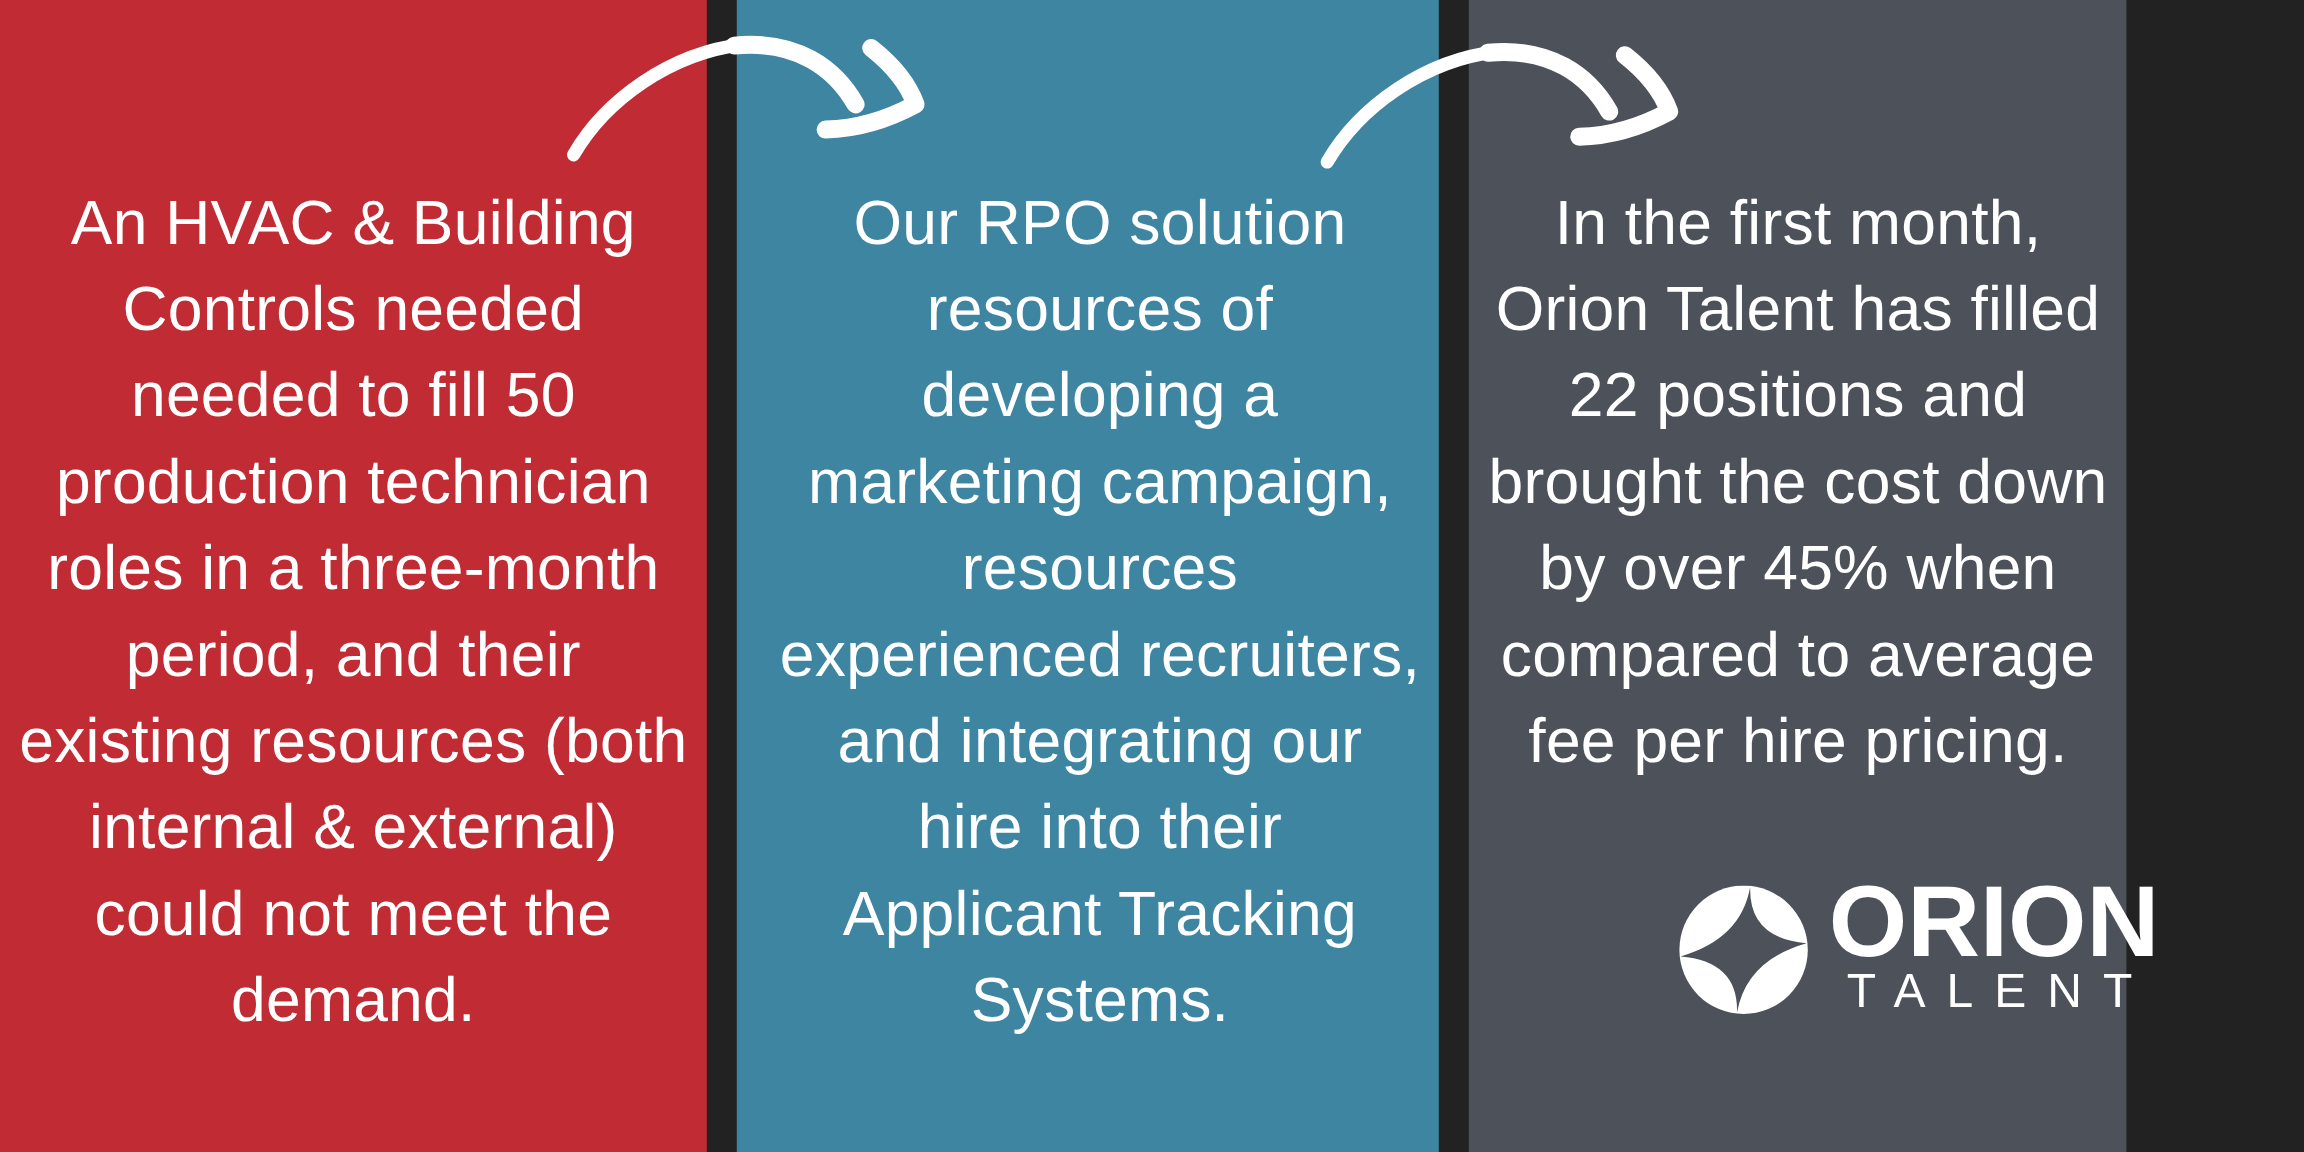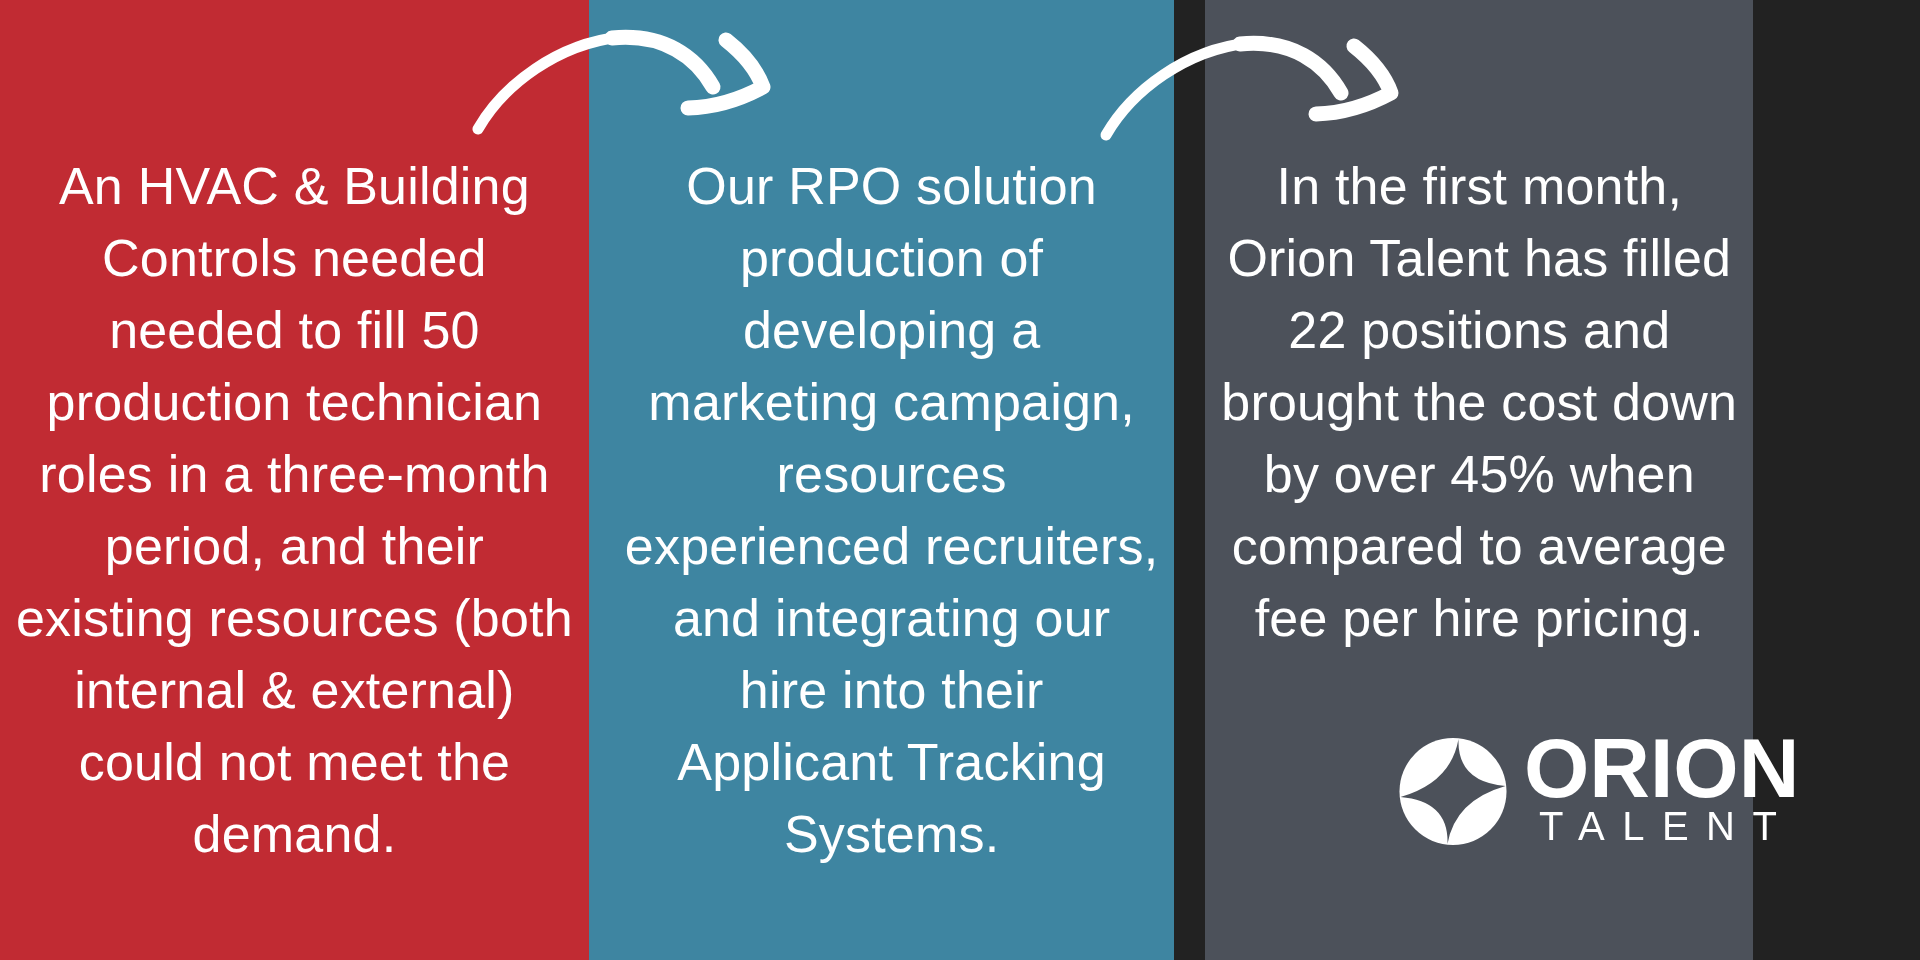--- a/index.html
+++ b/index.html
@@ -1,22 +1,22 @@
 <!DOCTYPE html>
 <html><head>
 <meta charset="utf-8">
 <style>
   html,body{margin:0;padding:0;background:#222;}
   body{width:1920px;height:960px;overflow:hidden;font-family:"Liberation Sans",sans-serif;}
-  .canvas{position:relative;width:1698px;height:960px;display:flex;}
+  .canvas{position:relative;width:1698px;height:960px;display:flex;gap:25px;}
 
   .panel{height:100%;box-sizing:border-box;}
   .panel-challenge{width:634px;background:#c12b33;}
   .panel-solution{width:633px;background:#3e85a1;padding-left:20px;}
-  .panel-results{width:653px;background:#4c515a;margin-left:31px;}
+  .panel-results{width:653px;background:#4c515a;}
 
   .panel-text{
     padding:150px 16px 0;
     text-align:center;
     color:#ffffff;
     font-size:52px;
     line-height:72px;
     font-weight:400;
     letter-spacing:0.2px;
   }
@@ -80,21 +80,21 @@
         <div>existing resources (both</div>
         <div>internal &amp; external)</div>
         <div>could not meet the</div>
         <div>demand.</div>
       </div>
   </section>
 
   <section class="panel panel-solution">
     <div class="panel-text">
         <div>Our RPO solution</div>
-        <div>production of</div>
+        <div>resources of</div>
         <div>developing a</div>
         <div>marketing campaign,</div>
         <div>resources</div>
         <div>experienced recruiters,</div>
         <div>and integrating our</div>
         <div>hire into their</div>
         <div>Applicant Tracking</div>
         <div>Systems.</div>
       </div>
   </section>

